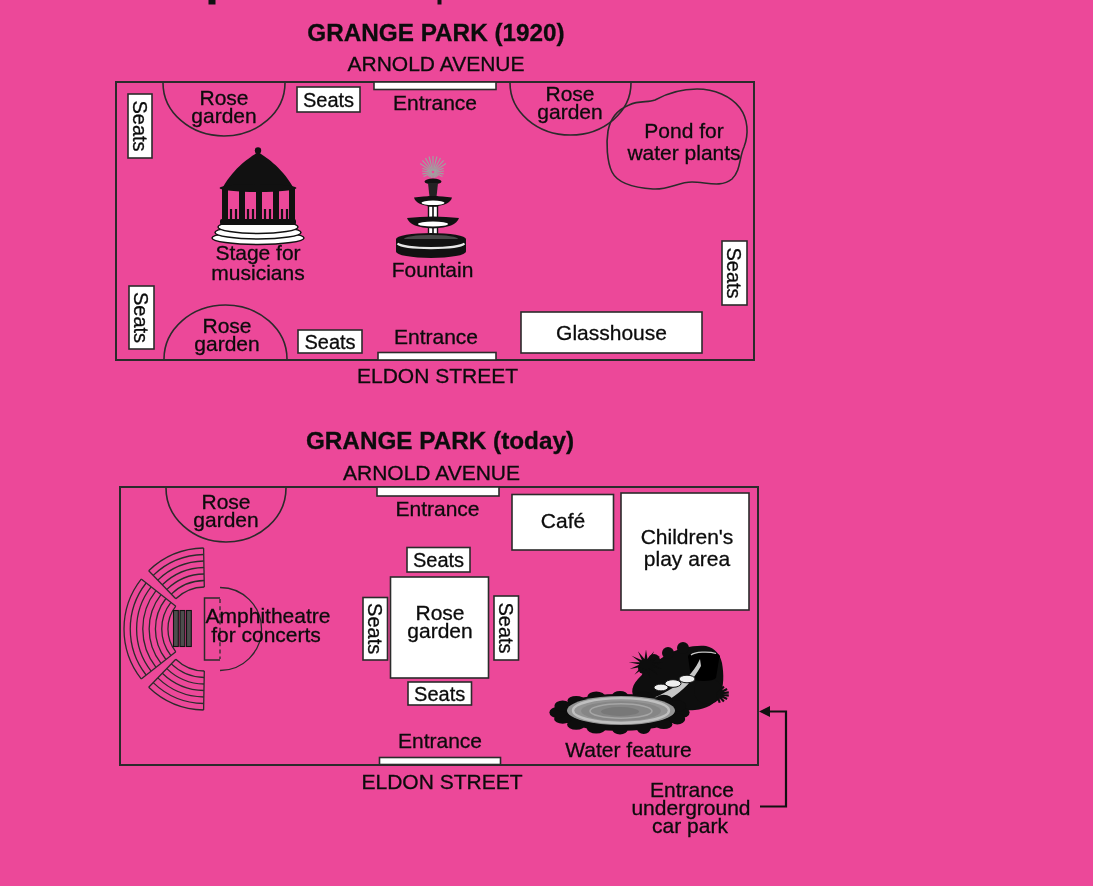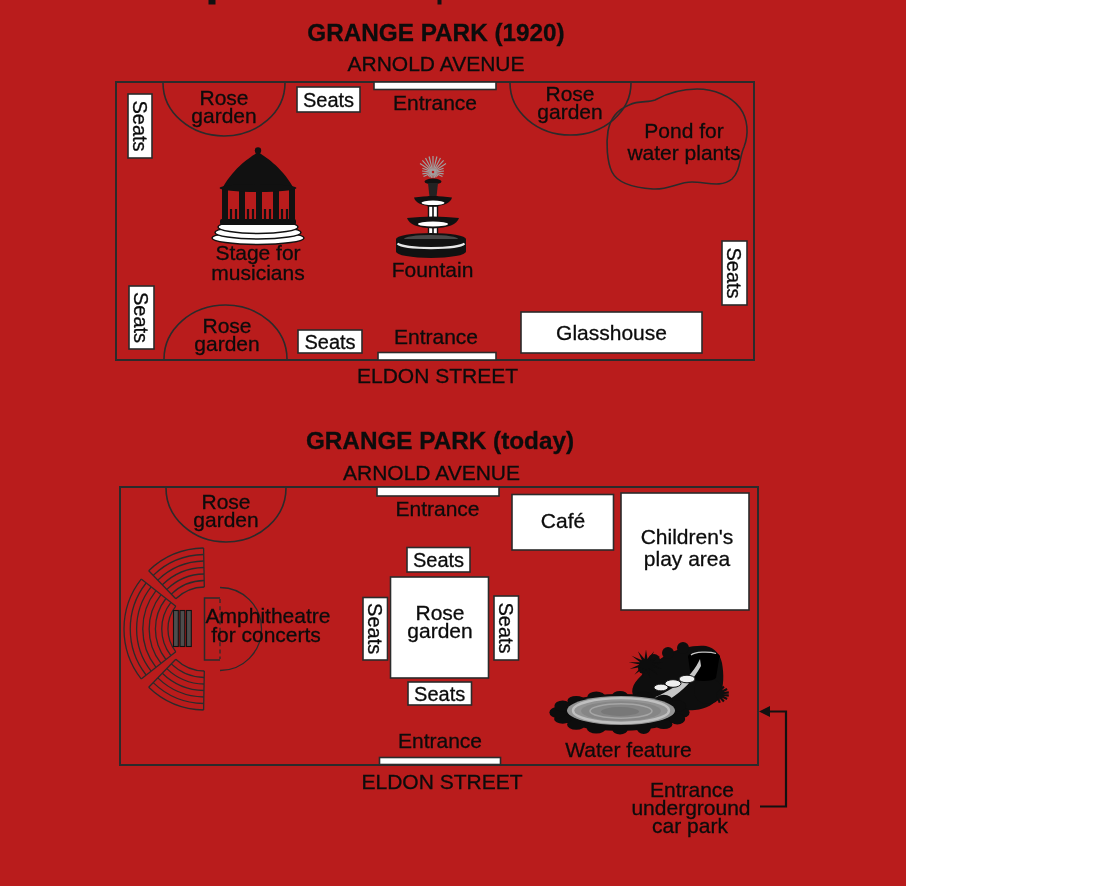--- a/index.html
+++ b/index.html
@@ -1,16 +1,16 @@
 <!DOCTYPE html>
 <html><head>
 <meta charset="utf-8">
 <style>
   html,body{margin:0;padding:0;background:#fff;}
-  #page{position:relative;width:906px;height:886px;background:#b91c1c;overflow:hidden;}
+  #page{position:relative;width:1093px;height:886px;background:#ec4899;overflow:hidden;}
   svg{position:absolute;top:0;left:0;filter:blur(0.3px);}
   text{font-family:"Liberation Sans",sans-serif;fill:#0c0c0c;stroke:#0c0c0c;stroke-width:0.3;}
   .lbl{font-size:21px;}
   .ttl{font-size:24.3px;font-weight:bold;}
   .seat{font-size:20px;}
   .box{fill:#fff;stroke:#2b2b2b;stroke-width:1.6;}
   .ln{fill:none;stroke:#2b2b2b;stroke-width:1.6;}
 </style>
 </head>
 <body>

